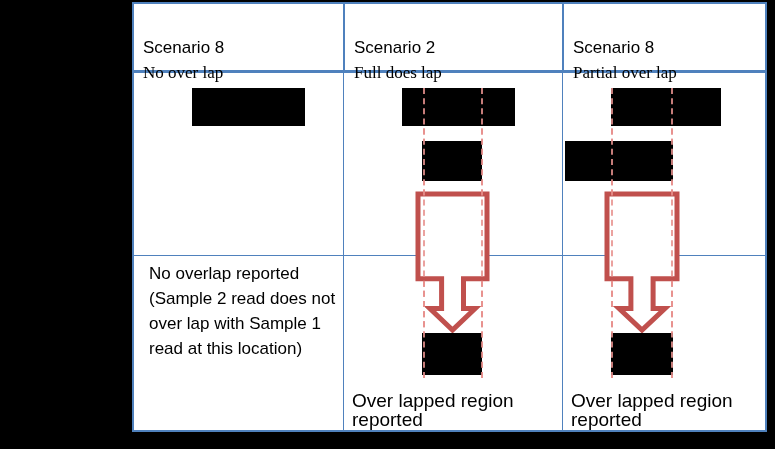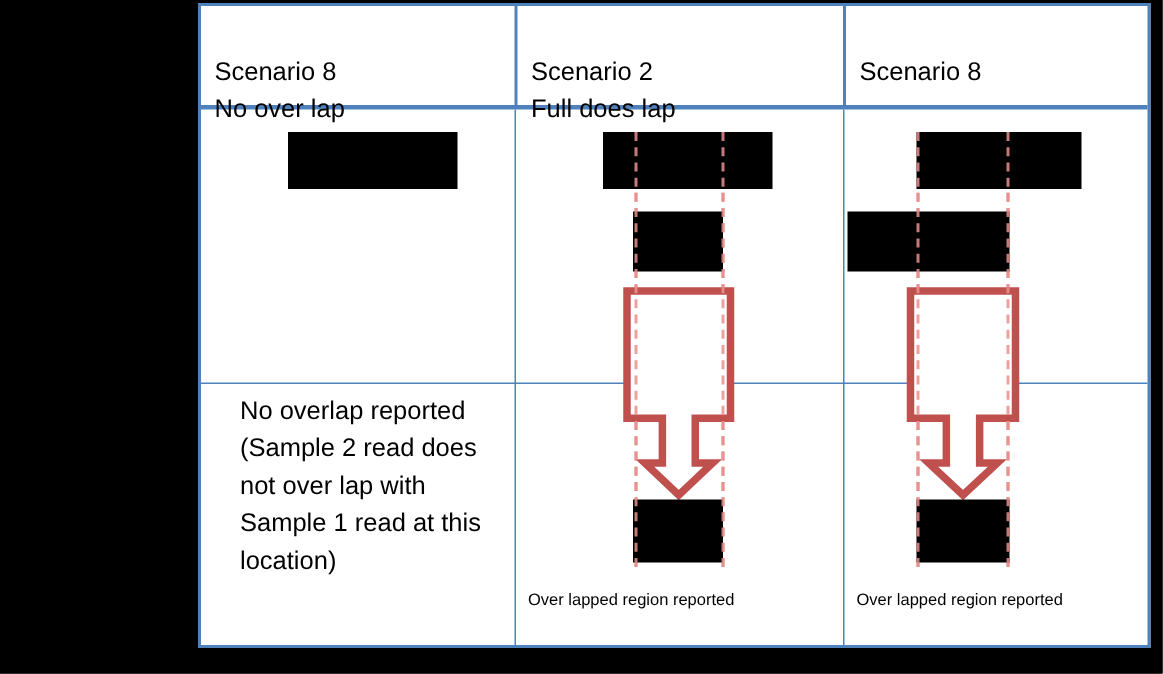--- a/index.html
+++ b/index.html
@@ -43,21 +43,21 @@
   .header-cell {
     position: absolute;
     top: 0;
     height: 66px;
     padding: 6px 0 0 9px;
     font-size: 17px;
     line-height: 25px;
     color: #000000;
     white-space: pre-line;
   }
-  .header-cell .line2 { display: block; }
+  .header-cell .line2 { display: block; font-family: Liberation Serif, serif; }
 
   #header-cell-1 { left: 0;     width: 209px; }
   #header-cell-2 { left: 209px; width: 219px; border-left: 2px solid #4F81BD; }
   #header-cell-3 { left: 428px; width: 203px; border-left: 2px solid #4F81BD; }
 
   
   #body-area {
     position: absolute;
     left: 0;
     top: 69px;
@@ -104,29 +104,29 @@
   }
   .block-arrow svg { display: block; overflow: visible; }
 
   
   #cell-text-1 {
     position: absolute;
     left: 0;
     top: 182px;
     width: 209px;
     height: 175px;
-    padding: 6px 4px 0 26px;
+    padding: 6px 4px 0 15px;
     font-size: 17px;
     line-height: 25px;
     color: #000000;
   }
 
   .caption {
     position: absolute;
-    font-size: 11px;
+    font-size: 19px;
     line-height: 19px;
     color: #000000;
   }
   #caption-2 { left: 218px; top: 318px; width: 200px; }
   #caption-3 { left: 437px; top: 318px; width: 190px; }
 </style>
 </head>
 <body>
 
 <div id="canvas">
@@ -140,20 +140,21 @@
         <span class="line2">No over lap</span>
       </div>
 
       <div class="header-cell" id="header-cell-2">
         <span>Scenario 2</span>
         <span class="line2">Full does lap</span>
       </div>
 
       <div class="header-cell" id="header-cell-3">
         <span>Scenario 8</span>
+        <span class="line2">Partial over lap</span>
       </div>
 
     </div>
 
     <div id="body-area">
 
       <div class="col-divider" id="col-divider-1"></div>
       <div class="col-divider" id="col-divider-2"></div>
       <div id="row-divider"></div>
 

